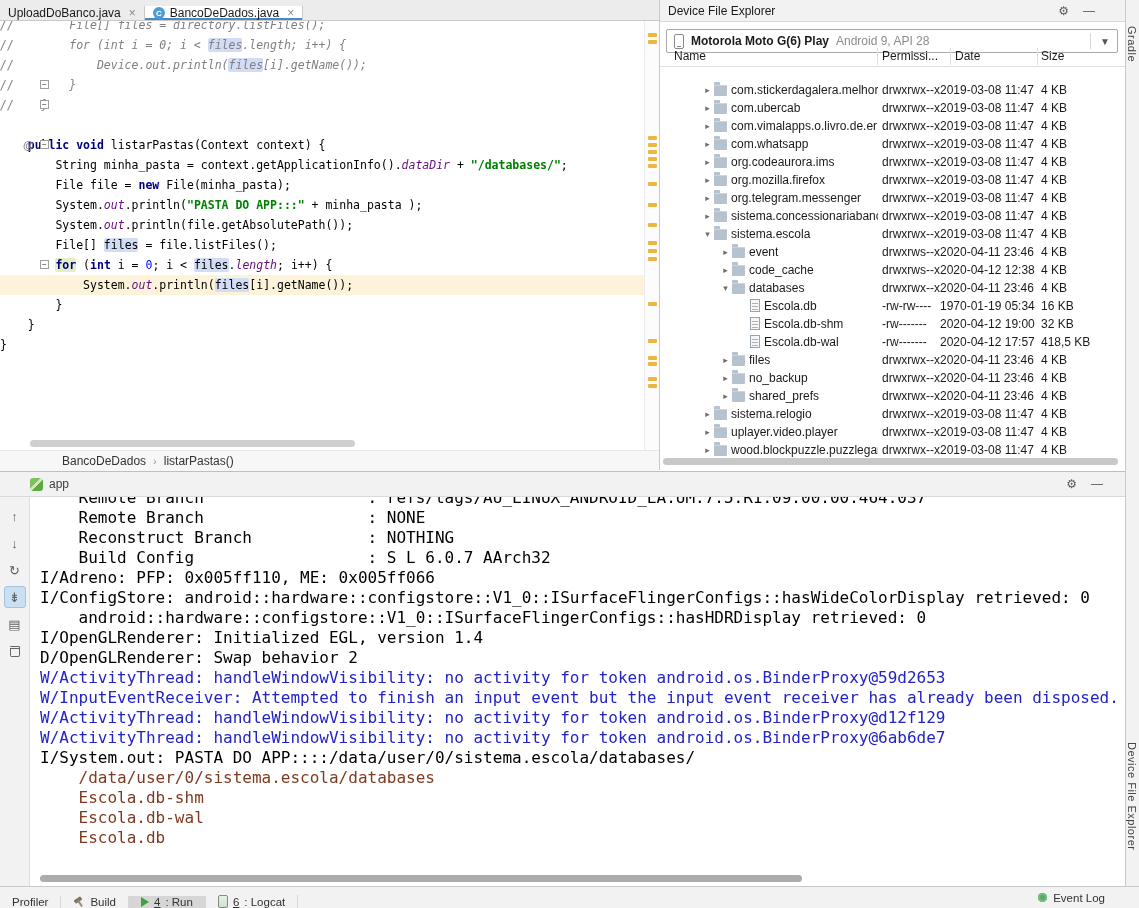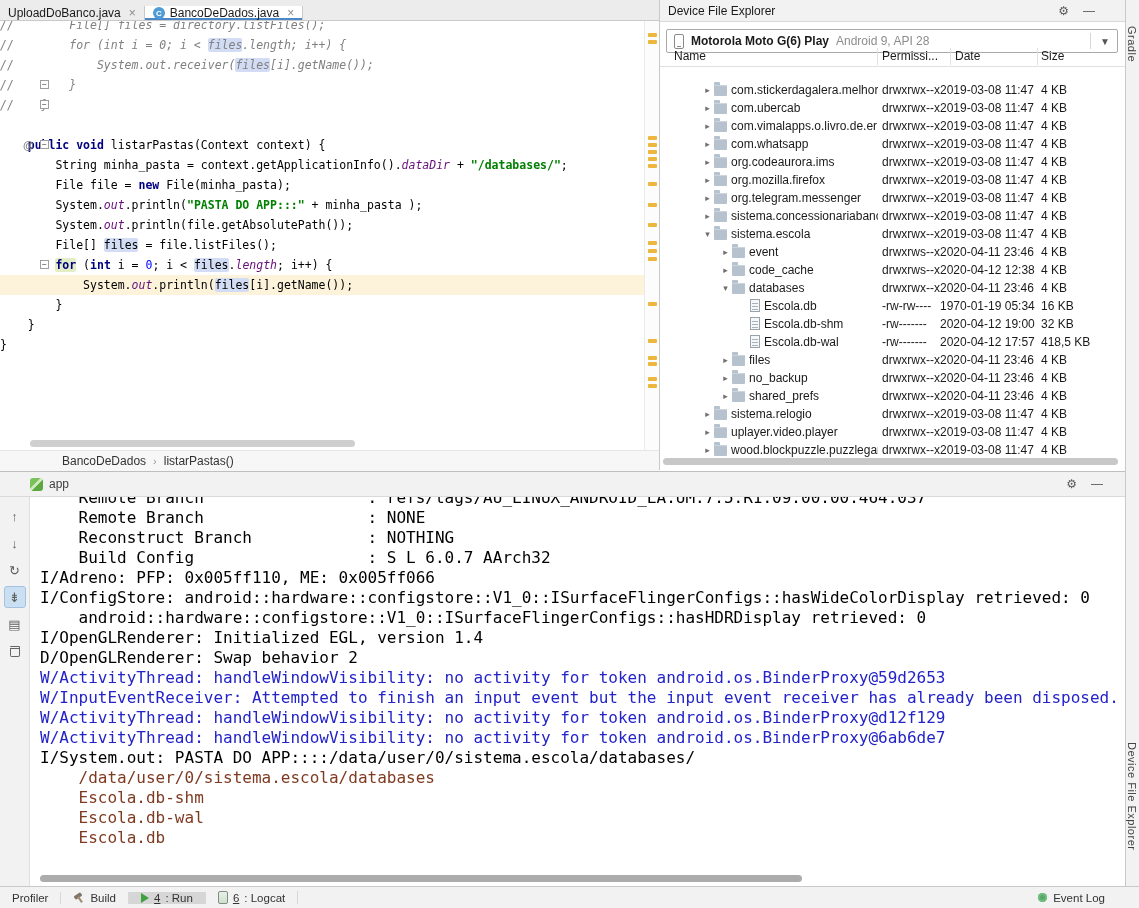--- a/index.html
+++ b/index.html
@@ -101,21 +101,21 @@
   .ctext{margin-top:-9px}
   .cline{height:20px;line-height:20px;white-space:pre;padding-left:9px;color:#000;
     font-family:"DejaVu Sans Mono","Liberation Mono",monospace;font-size:16px}
   .cline.lw{color:#2323C8}
   .cline.lo{color:#7F3A21}
   .chscroll{position:absolute;left:40px;top:875px;width:762px;height:7px;background:#ACACAC;border-radius:4px}
 
   
   .statusbar{position:absolute;left:0;top:886px;width:1139px;height:22px;background:#F2F2F2;
     border-top:1px solid #C9C9C9;display:flex;align-items:center;font-size:11.5px;color:#333}
-  .sitems{display:flex;height:100%;align-items:center}
+  .sitems{display:flex;height:100%;align-items:flex-end}
   .sitem{display:flex;align-items:center;gap:5px;padding:0 12px;border-right:1px solid #D8D8D8;white-space:nowrap}
   .sitem.active{background:#D6D6D6}
   .mn{text-decoration:underline}
   .sicon{display:inline-block;flex:0 0 auto}
   .sicon.hammer{width:12px;height:12px;position:relative}
   .sicon.hammer::before{content:"";position:absolute;left:1px;top:2px;width:8px;height:4px;
     background:#80756A;border-radius:1px;transform:rotate(-35deg)}
   .sicon.hammer::after{content:"";position:absolute;left:6px;top:4px;width:2px;height:7px;
     background:#A08B6F;transform:rotate(-35deg)}
   .sicon.run-play{width:0;height:0;border-left:8px solid #3FA13F;border-top:5px solid transparent;border-bottom:5px solid transparent}
@@ -138,21 +138,21 @@
         <span class="class-icon">C</span>
         <span>BancoDeDados.java</span>
         <span class="tab-close">×</span>
       </div>
     </div>
 
   <div class="editor">
     <div class="code">
         <div class="codeline"><span class="c">//        File[] files = directory.listFiles();</span></div>
         <div class="codeline"><span class="c">//        for (int i = 0; i &lt; </span><span class="c hl">files</span><span class="c">.length; i++) {</span></div>
-        <div class="codeline"><span class="c">//            System.out.receiver(</span><span class="c hl">files</span><span class="c">[i].getName());</span></div>
+        <div class="codeline"><span class="c">//            Device.out.println(</span><span class="c hl">files</span><span class="c">[i].getName());</span></div>
         <div class="codeline"><span class="gfold">−</span><span class="c">//        }</span></div>
         <div class="codeline"><span class="gfold">−</span><span class="c">//    }</span></div>
         <div class="codeline"></div>
         <div class="codeline"><span class="gat">@</span><span class="gfold">−</span><span class="p">    </span><span class="k">public</span><span class="p"> </span><span class="k">void</span><span class="p"> listarPastas(Context context) {</span></div>
         <div class="codeline"><span class="p">        String minha_pasta = context.getApplicationInfo().</span><span class="f">dataDir</span><span class="p"> + </span><span class="s">"/databases/"</span><span class="p">;</span></div>
         <div class="codeline"><span class="p">        File file = </span><span class="k">new</span><span class="p"> File(minha_pasta);</span></div>
         <div class="codeline"><span class="p">        System.</span><span class="f">out</span><span class="p">.println(</span><span class="s">"PASTA DO APP:::"</span><span class="p"> + minha_pasta );</span></div>
         <div class="codeline"><span class="p">        System.</span><span class="f">out</span><span class="p">.println(file.getAbsolutePath());</span></div>
         <div class="codeline"><span class="p">        File[] </span><span class="p hl">files</span><span class="p"> = file.listFiles();</span></div>
         <div class="codeline"><span class="gfold">−</span><span class="p">        </span><span class="k hlf">for</span><span class="p"> (</span><span class="k">int</span><span class="p"> i = </span><span class="n">0</span><span class="p">; i &lt; </span><span class="p hl">files</span><span class="p">.</span><span class="f">length</span><span class="p">; i++) {</span></div>

